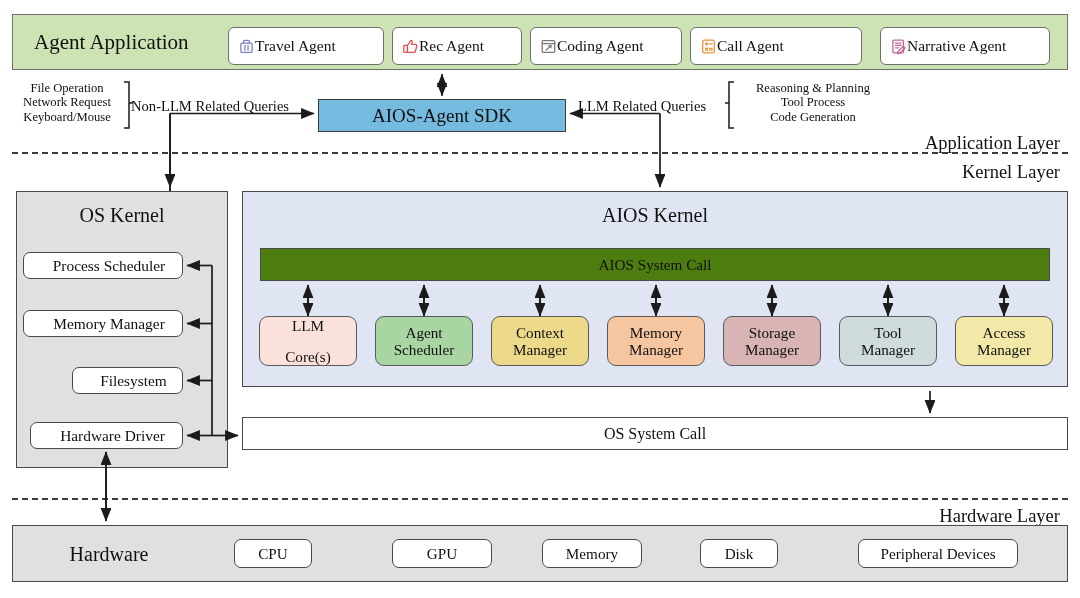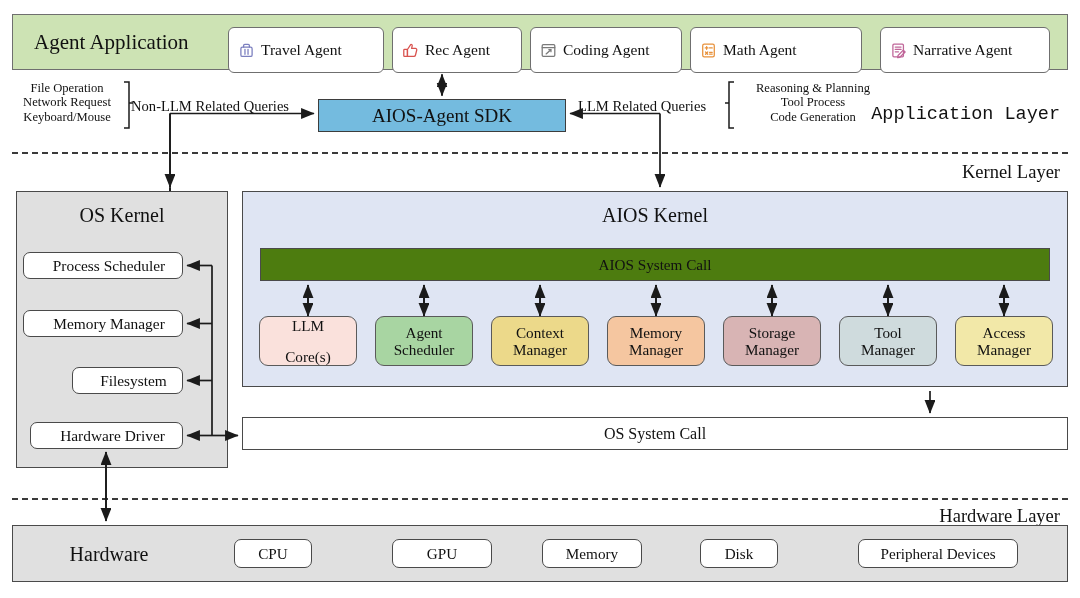--- a/index.html
+++ b/index.html
@@ -15,22 +15,22 @@
   
   #agent-band{
     left:12px;top:14px;width:1056px;height:56px;
     background:#cde3b4;border:1.4px solid #6f6f6f;
   }
   #agent-band-title{
     left:34px;top:27px;width:190px;height:30px;
     font-size:21px;line-height:30px;text-align:left;
   }
   .agent-chip{
-    height:46px;background:#ffffff;border:1.3px solid #6f6f6f;border-radius:6px;
-    display:flex;align-items:center;gap:6px;padding:0 9px;
+    height:38px;background:#ffffff;border:1.3px solid #6f6f6f;border-radius:6px;
+    display:flex;align-items:center;gap:0;padding:0 9px;
   }
   .agent-chip .lbl{font-size:15.5px;white-space:nowrap;line-height:1;}
   .agent-chip .ic{width:17px;height:17px;flex:0 0 17px;display:block;}
 
   
   #sdk-box{
     left:318px;top:99px;width:248px;height:33px;
     background:#74bbdf;border:1.3px solid #3d3d3d;
     font-size:19px;
   }
@@ -38,21 +38,21 @@
   
   .brk-label{font-size:12.6px;line-height:14.4px;text-align:center;white-space:nowrap;}
   #left-labels{left:12px;top:81px;width:110px;}
   #right-labels{left:729px;top:81px;width:168px;}
   .edge-label{font-size:14.6px;white-space:nowrap;}
   #left-edge-label{left:131px;top:98px;}
   #right-edge-label{left:578px;top:98px;}
 
   
   .layer-cap{font-size:18.5px;white-space:nowrap;text-align:right;}
-  #cap-app{left:838px;top:104px;width:222px;font-family:Liberation Mono, monospace;}
+  #cap-app{left:838px;top:133px;width:222px;}
   #cap-kernel{left:838px;top:162px;width:222px;}
   #cap-hw{left:838px;top:506px;width:222px;}
 
   
   .dashed{
     height:0;border-top:2.4px dashed #3a3a3a;
   }
   #dash-1{left:12px;top:152px;width:1056px;}
   #dash-2{left:12px;top:498px;width:1056px;}
 
@@ -152,21 +152,21 @@
       <div class="abs agent-chip" style="left: 690px; top: 27px; width: 172px;">
         <span>
           <svg viewBox="0 0 20 20" class="ic">
             <rect stroke="#e8913a" fill="none" stroke-width="1.5" stroke-linejoin="round" stroke-linecap="round" x="3.2" y="2.6" width="13.6" height="14.8" rx="1.8"></rect>
             <path stroke="#e8913a" fill="none" stroke-width="1.5" stroke-linejoin="round" stroke-linecap="round" d="M6.2,7 L9.4,7 M7.8,5.4 L7.8,8.6"></path>
             <path stroke="#e8913a" fill="none" stroke-width="1.5" stroke-linejoin="round" stroke-linecap="round" d="M11.2,7 L14.4,7"></path>
             <path stroke="#e8913a" fill="none" stroke-width="1.5" stroke-linejoin="round" stroke-linecap="round" d="M6.5,11.8 L9.1,14.4 M9.1,11.8 L6.5,14.4"></path>
             <path stroke="#e8913a" fill="none" stroke-width="1.5" stroke-linejoin="round" stroke-linecap="round" d="M11.2,12.2 L14.4,12.2 M11.2,14.2 L14.4,14.2"></path>
           </svg>
         </span>
-        <span class="lbl">Math Agent</span>
+        <span class="lbl">Call Agent</span>
       </div>
       <div class="abs agent-chip" style="left: 880px; top: 27px; width: 170px;">
         <span>
           <svg viewBox="0 0 20 20" class="ic">
             <rect stroke="#c06699" fill="none" stroke-width="1.5" stroke-linejoin="round" stroke-linecap="round" x="3.4" y="2.4" width="12.4" height="15.2" rx="1.3"></rect>
             <path stroke="#c06699" fill="none" stroke-width="1.5" stroke-linejoin="round" stroke-linecap="round" d="M6.2,6 L13,6 M6.2,8.8 L13,8.8 M6.2,11.6 L10,11.6"></path>
             <path stroke="#c06699" fill="none" stroke-width="1.5" stroke-linejoin="round" stroke-linecap="round" d="M15.6,9.6 L17.8,11.8 L11.6,18 L9,18.4 L9.5,15.8 Z"></path>
           </svg>
         </span>
         <span class="lbl">Narrative Agent</span>

